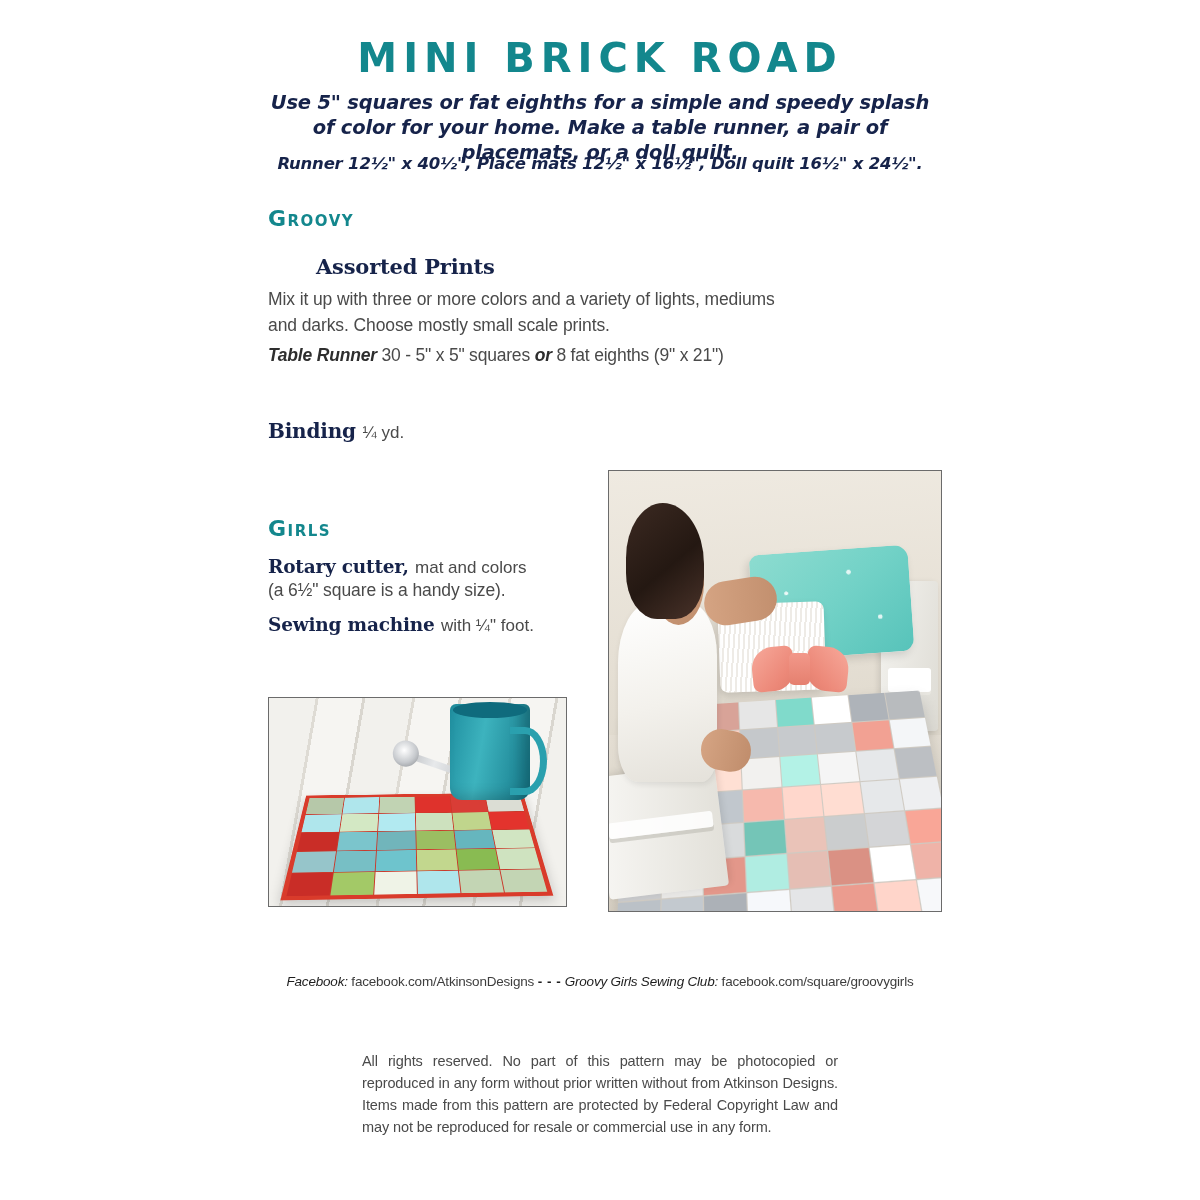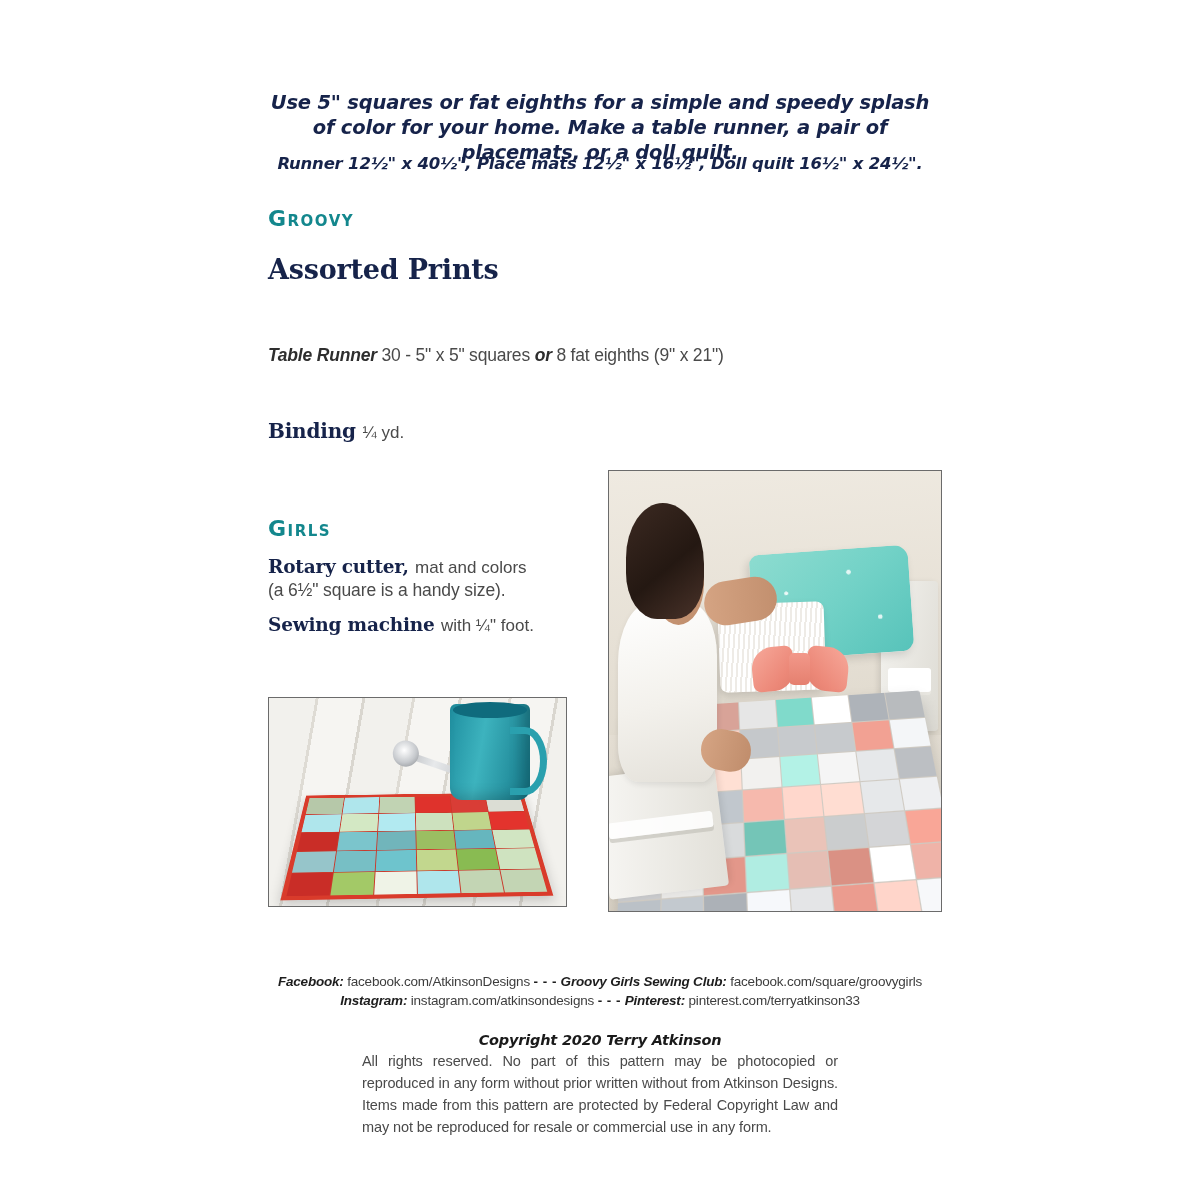--- a/index.html
+++ b/index.html
@@ -83,21 +83,21 @@
   .subhead {
     position: absolute;
     left: 268px;
     font-family: "DejaVu Serif", serif;
     font-weight: bold;
     color: #16234A;
     font-size: 20px;
     letter-spacing: -0.2px;
     white-space: nowrap;
   }
-  #assorted-prints { top: 254px; font-size: 27px; }
+  #assorted-prints { top: 254px; font-size: 21px; margin-left: 48px; }
   #binding-line    { top: 419px; }
   #backing-line    { top: 460px; }
   #rotary-line     { top: 556px; font-size: 18.5px; }
   #sewing-line     { top: 614px; font-size: 18.5px; }
 
   .reg {
     font-family: "Liberation Sans", sans-serif;
     font-weight: normal;
     color: #4A4A4A;
     font-size: 17px;
@@ -413,21 +413,21 @@
     position: absolute;
     left: 0; right: 0;
     text-align: center;
     color: #3d3d3d;
     font-family: "Liberation Sans", sans-serif;
     font-size: 13.5px;
     letter-spacing: -0.2px;
   }
   #social-1 { top: 974px; }
   #social-2 { top: 993px; }
-  .social i { font-style: italic; font-weight: bold; color: #1d1d1d; text-align: center; }
+  .social i { font-style: italic; font-weight: normal; color: #1d1d1d; text-align: center; }
   .social .sep { font-weight: bold; color: #1d1d1d; letter-spacing: 0.5px; }
 
   #copyright-title {
     position: absolute;
     left: 0; right: 0;
     top: 1032px;
     text-align: center;
     font-family: "DejaVu Sans", sans-serif;
     font-style: italic;
     font-weight: bold;
@@ -447,27 +447,29 @@
     font-size: 14.5px;
     line-height: 22px;
     letter-spacing: -0.1px;
   }
 </style>
 </head>
 <body>
 
 <div class="page">
 
+  <div class="title">MINI BRICK ROAD</div>
   <div class="subtitle">Use 5" squares or fat eighths for a simple and speedy splash of color for your home. Make a table runner, a pair of placemats, or a doll quilt.</div>
   <div class="dimline">Runner 12½" x 40½",  Place mats 12½" x 16½", Doll quilt 16½" x 24½".</div>
 
   <div class="sec-head" id="sec-yardage">Groovy</div>
 
   <div class="subhead" id="assorted-prints">Assorted Prints</div>
 
+  <div class="body-par" id="mix-par">Mix it up with three or more colors and a variety of lights, mediums and darks. Choose mostly small scale prints.</div>
 
   <div class="yard-line" id="runner-line">
     <span class="bi">Table Runner</span><span>&nbsp;</span><span>30 - 5" x 5" squares</span><span>&nbsp;</span><span class="bi">or</span><span>&nbsp;</span><span>8 fat eighths (9" x 21")</span>
   </div>
 
 
   <div class="subhead" id="binding-line">
     <span>Binding</span><span>&nbsp;</span><span class="reg">¼ yd.</span>
   </div>
 
@@ -612,24 +614,16 @@
   </div>
 
   <div class="social" id="social-1">
     <i>Facebook:</i>
     <span>facebook.com/AtkinsonDesigns</span>
     <span class="sep">- - -</span>
     <i>Groovy Girls Sewing Club:</i>
     <span>facebook.com/square/groovygirls</span>
   </div>
 
-  <div class="social" id="social-2">
-    <i>Instagram:</i>
-    <span>instagram.com/atkinsondesigns</span>
-    <span class="sep">- - -</span>
-    <i>Pinterest:</i>
-    <span>pinterest.com/terryatkinson33</span>
-  </div>
-
-  <div id="copyright-title">Copyright 2020 Terry Atkinson</div>
+
   <div id="copyright-body">All rights reserved. No part of this pattern may be photocopied or reproduced in any form without prior written without from Atkinson Designs. Items made from this pattern are protected by Federal Copyright Law and may not be reproduced for resale or commercial use in any form.</div>
 
 </div>
 
 </body></html>

